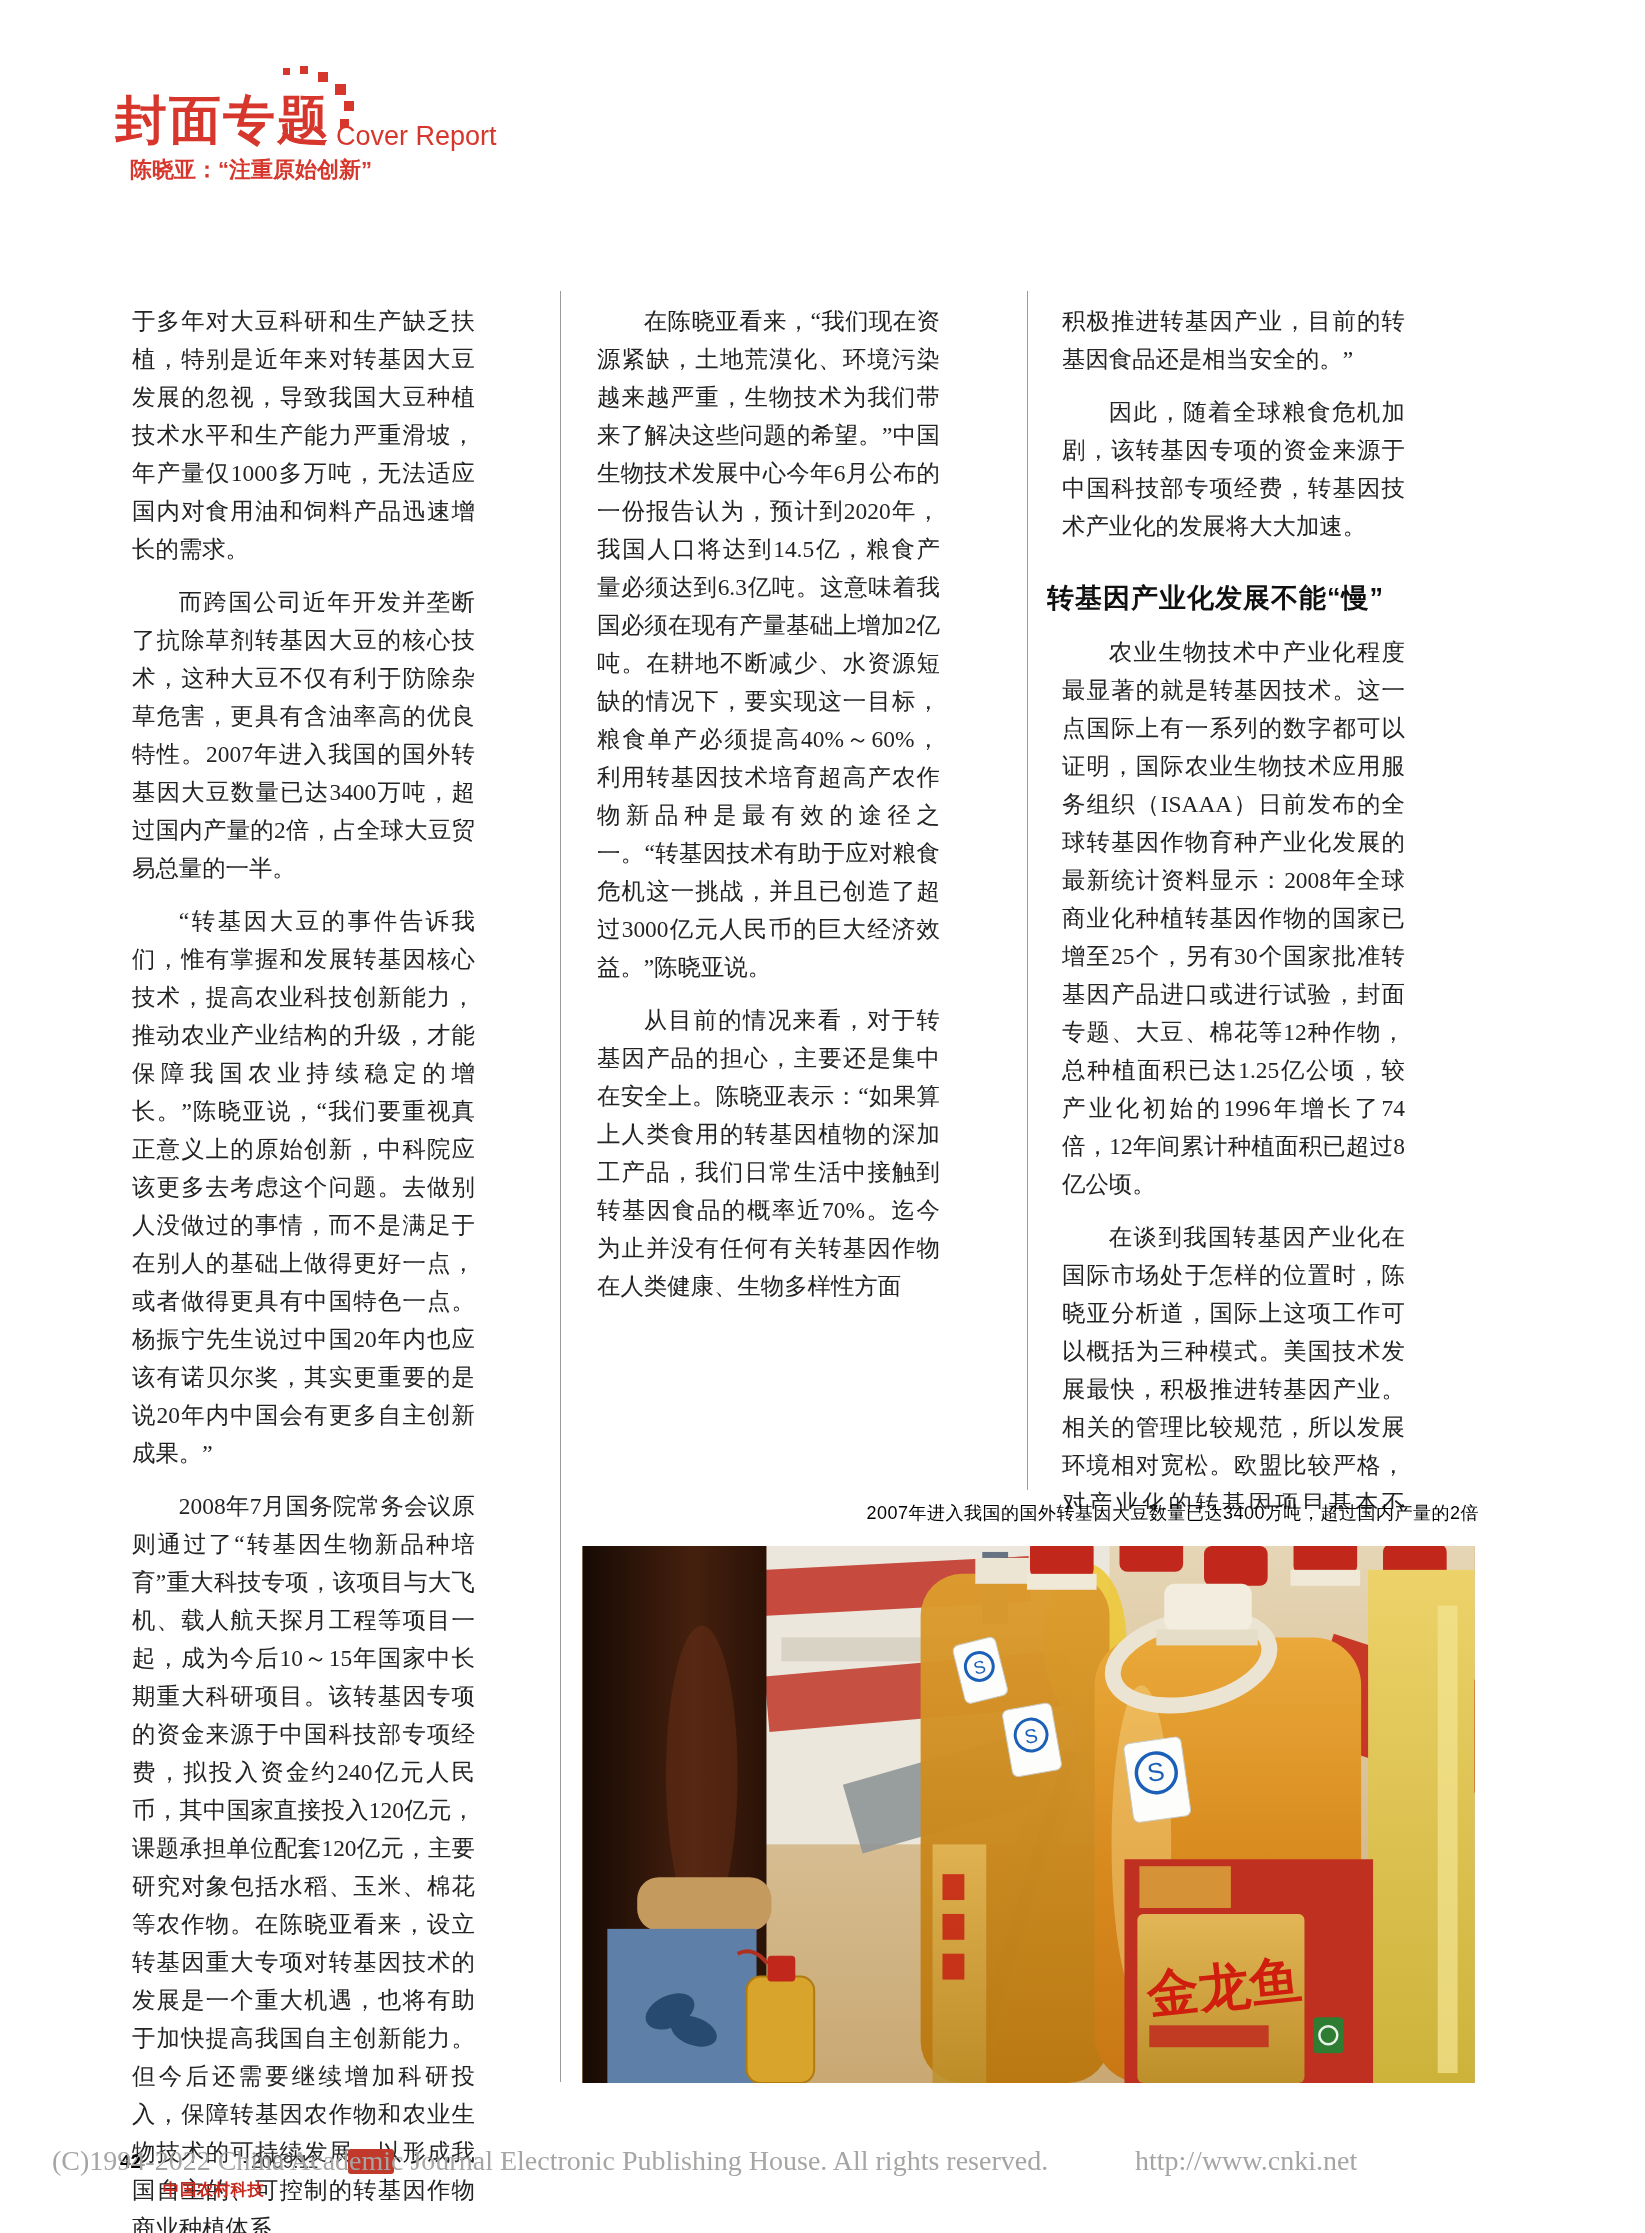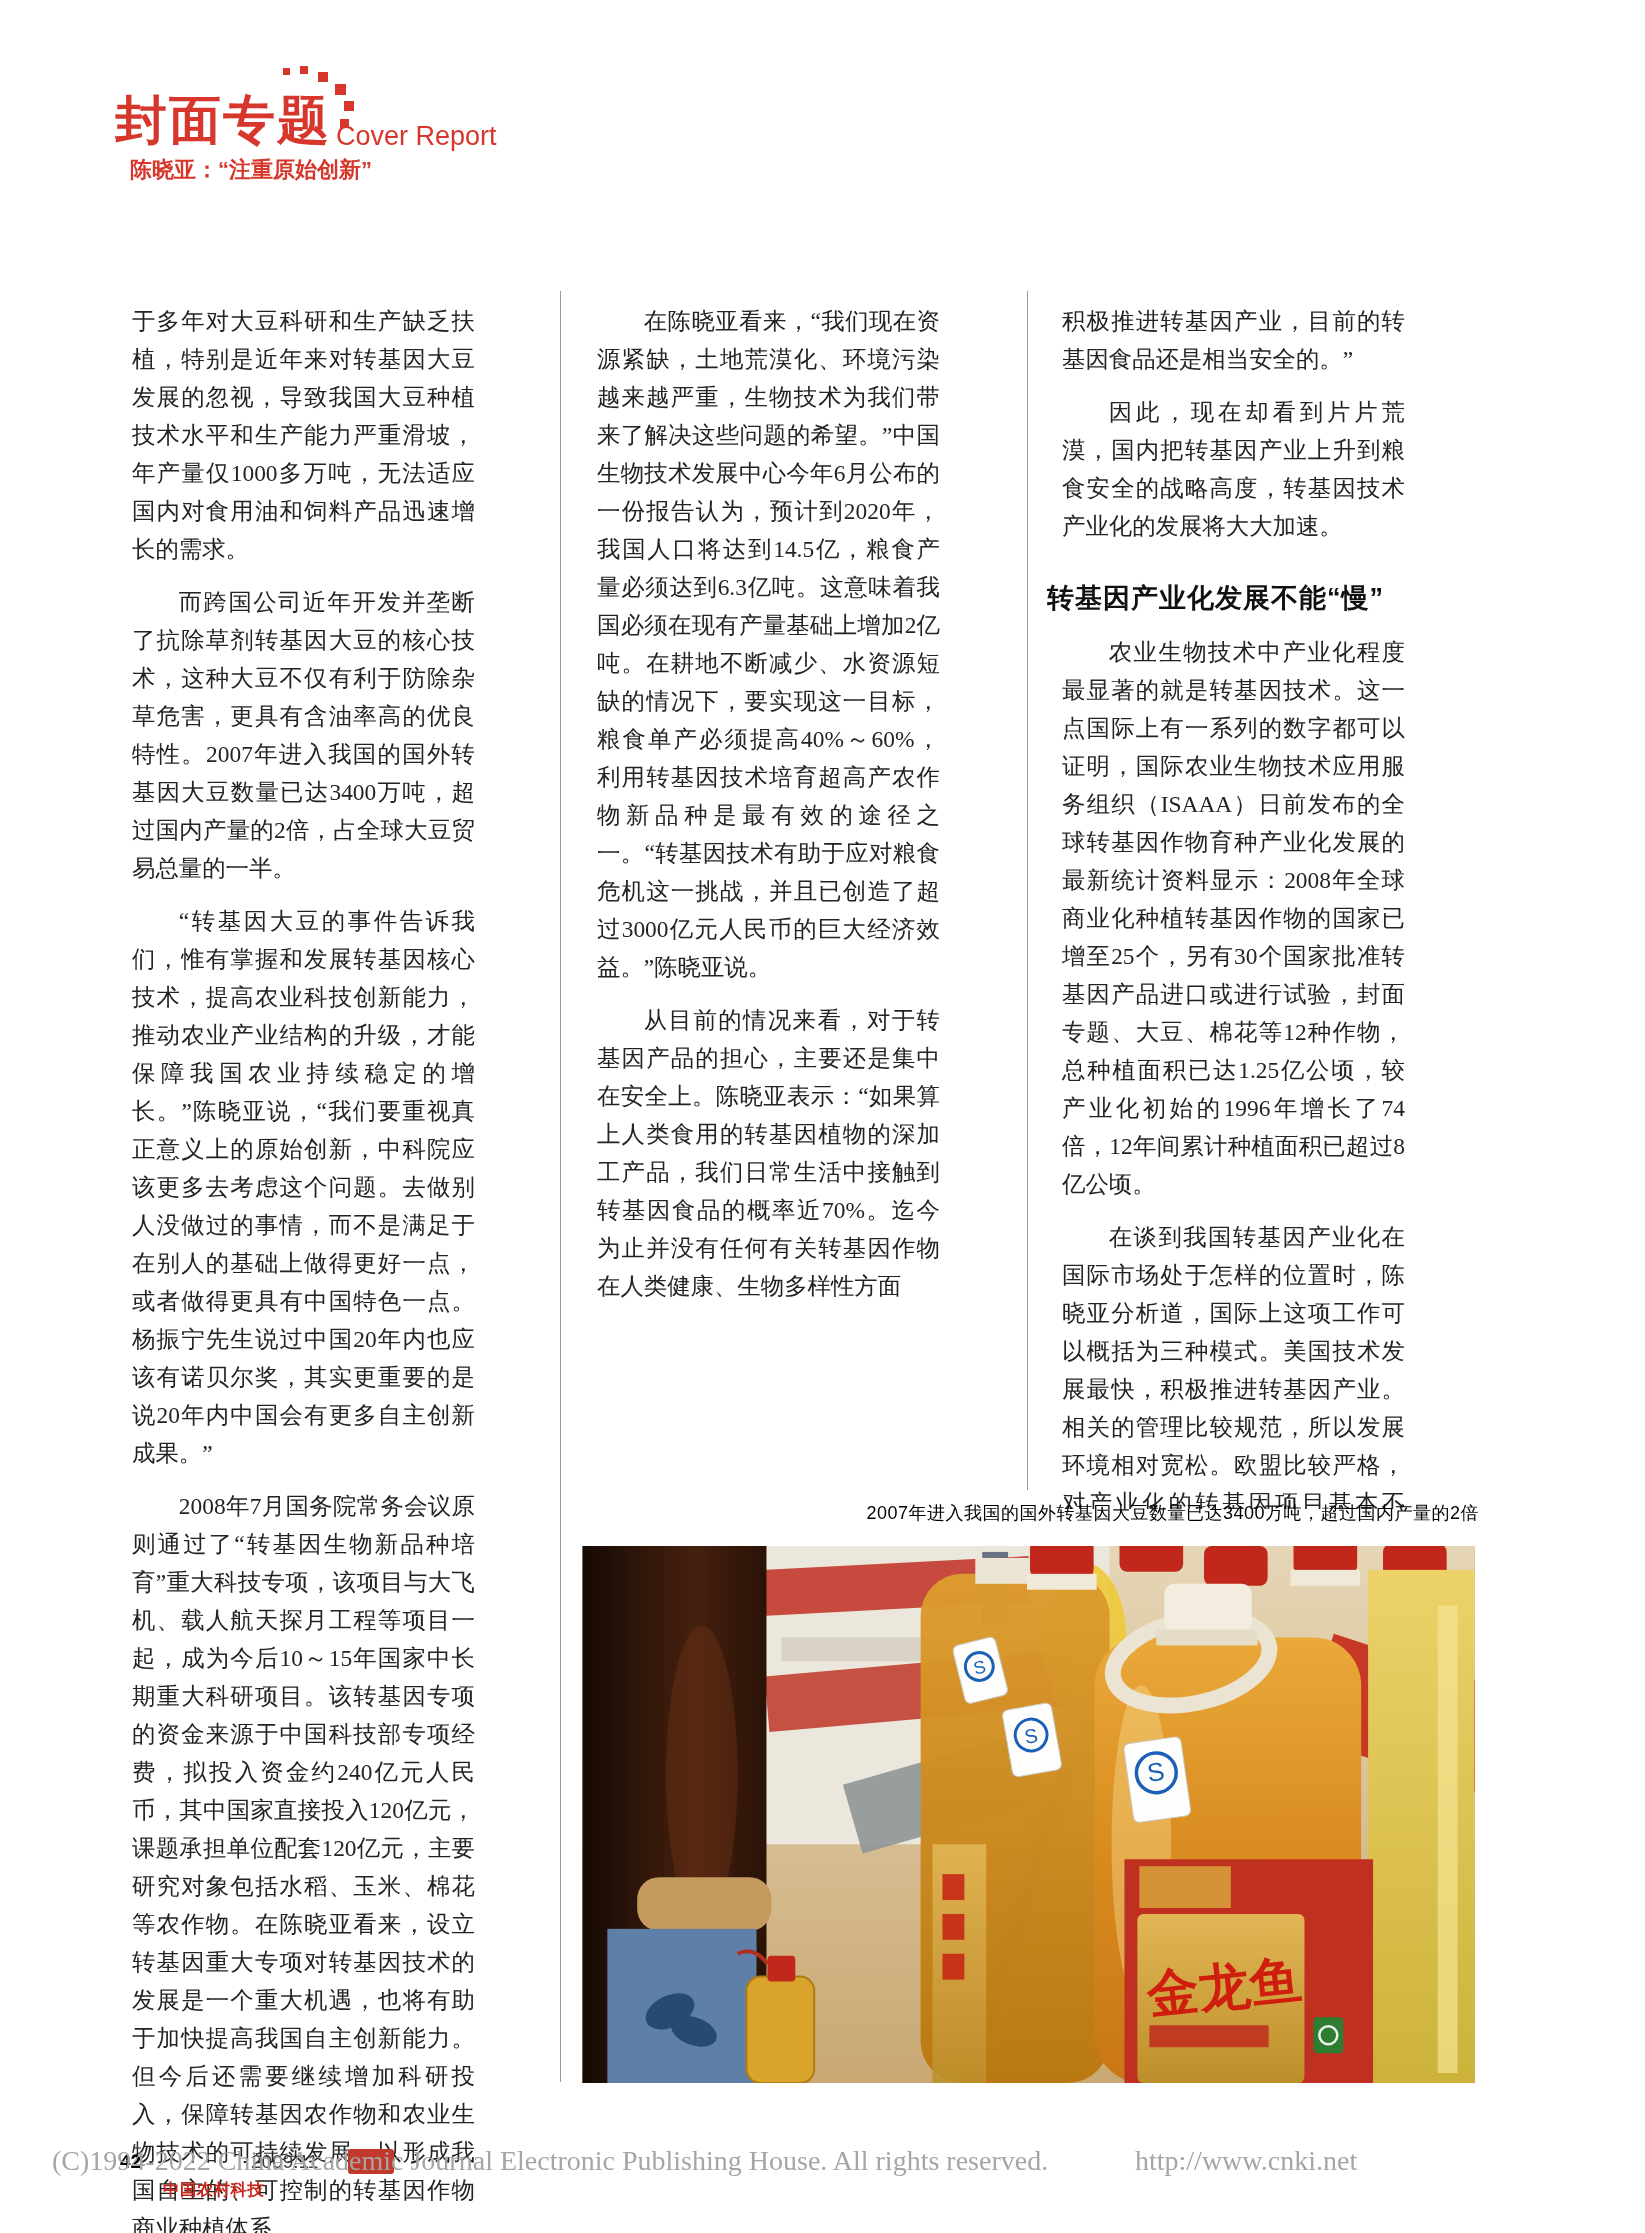--- a/index.html
+++ b/index.html
@@ -77,21 +77,21 @@
     <p class="ind">由于人口增长过快、全球气候变化等原因，全球粮食安全面临严峻挑战。</p>
   </div>
 
   <div class="coltext" id="col2">
     <p class="ind">在陈晓亚看来，“我们现在资源紧缺，土地荒漠化、环境污染越来越严重，生物技术为我们带来了解决这些问题的希望。”中国生物技术发展中心今年6月公布的一份报告认为，预计到2020年，我国人口将达到14.5亿，粮食产量必须达到6.3亿吨。这意味着我国必须在现有产量基础上增加2亿吨。在耕地不断减少、水资源短缺的情况下，要实现这一目标，粮食单产必须提高40%～60%，利用转基因技术培育超高产农作物新品种是最有效的途径之一。“转基因技术有助于应对粮食危机这一挑战，并且已创造了超过3000亿元人民币的巨大经济效益。”陈晓亚说。</p>
     <p class="ind">从目前的情况来看，对于转基因产品的担心，主要还是集中在安全上。陈晓亚表示：“如果算上人类食用的转基因植物的深加工产品，我们日常生活中接触到转基因食品的概率近70%。迄今为止并没有任何有关转基因作物在人类健康、生物多样性方面</p>
   </div>
 
   <div class="coltext" id="col3">
     <p>积极推进转基因产业，目前的转基因食品还是相当安全的。”</p>
-    <p class="ind">因此，现在却看到片片荒漠，国内把转基因产业上升到粮食安全的战略高度，转基因技术产业化的发展将大大加速。</p>
+    <p class="ind">因此，随着全球粮食危机加剧，该转基因专项的资金来源于中国科技部专项经费，转基因技术产业化的发展将大大加速。</p>
     <h2 class="sec">转基因产业化发展不能“慢”</h2>
     <p class="ind">农业生物技术中产业化程度最显著的就是转基因技术。这一点国际上有一系列的数字都可以证明，国际农业生物技术应用服务组织（ISAAA）日前发布的全球转基因作物育种产业化发展的最新统计资料显示：2008年全球商业化种植转基因作物的国家已增至25个，另有30个国家批准转基因产品进口或进行试验，封面专题、大豆、棉花等12种作物，总种植面积已达1.25亿公顷，较产业化初始的1996年增长了74倍，12年间累计种植面积已超过8亿公顷。</p>
     <p class="ind">在谈到我国转基因产业化在国际市场处于怎样的位置时，陈晓亚分析道，国际上这项工作可以概括为三种模式。美国技术发展最快，积极推进转基因产业。相关的管理比较规范，所以发展环境相对宽松。欧盟比较严格，对产业化的转基因项目基本不批，研发的力量不如美国，用技术壁垒来抵挡美国新的技术进入欧盟市场，但现在也存在松动的趋势，研发上继续在投入力量。在亚洲</p>
   </div>
 
   <div id="photo-caption">2007年进入我国的国外转基因大豆数量已达3400万吨，超过国内产量的2倍</div>
 
   <div id="photo">
     <svg width="893" height="537" viewBox="0 0 897 540">
       <defs>

